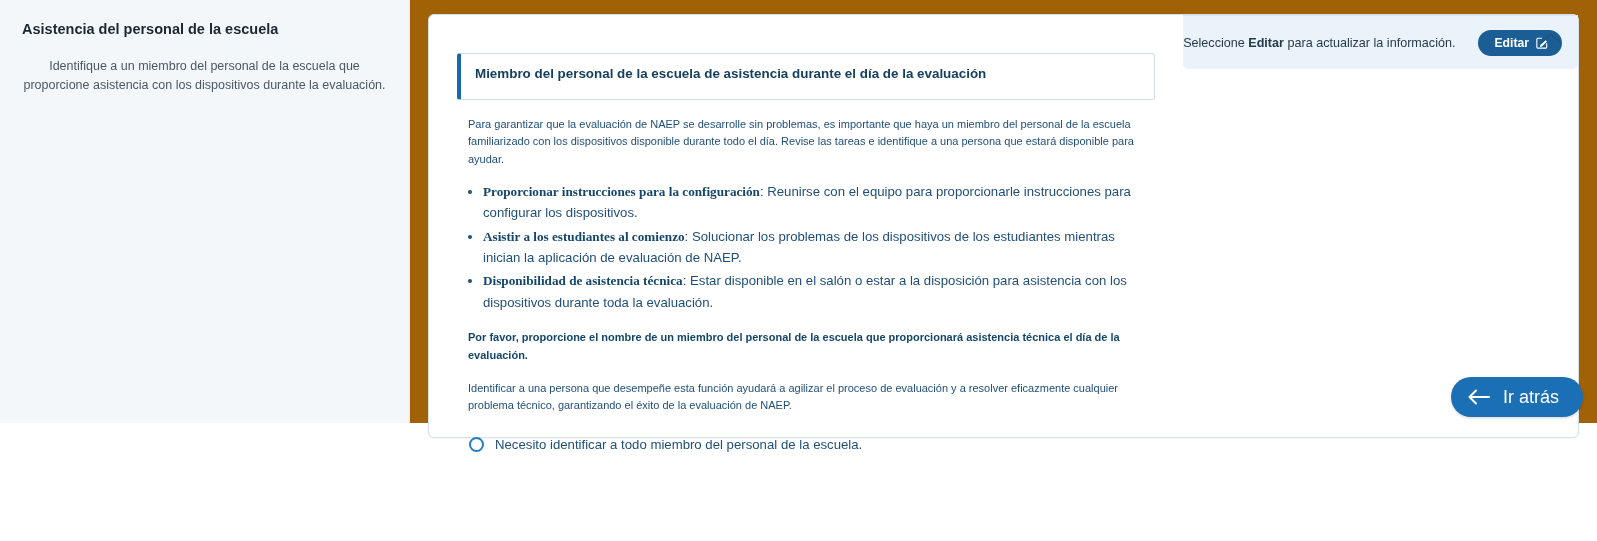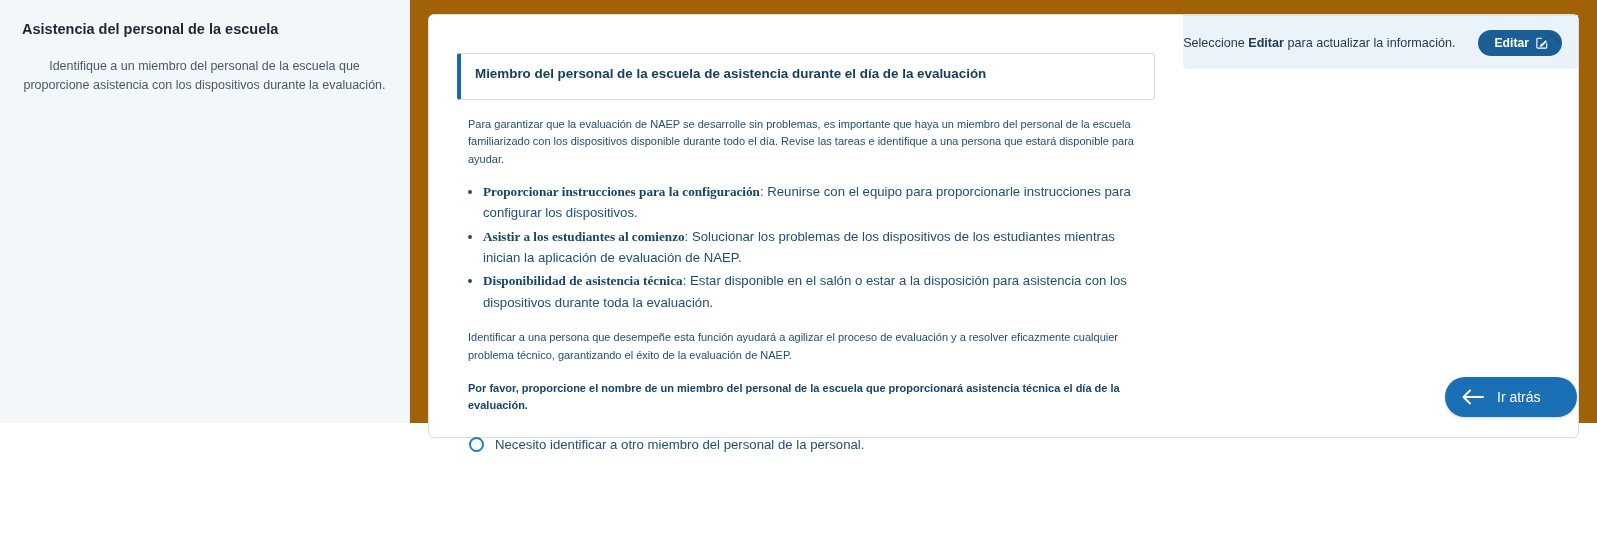--- a/index.html
+++ b/index.html
@@ -167,33 +167,33 @@
     align-items: center;
     gap: 7px;
     cursor: pointer;
     font-family: "Liberation Sans", sans-serif;
   }
   .btn-edit svg { display:block; }
 
   
   .btn-back {
     position: absolute;
-    right: 20px;
+    right: 14px;
     bottom: 6px;
     background: #1b6fb5;
     color: #ffffff;
     border: none;
     border-radius: 22px;
     height: 40px;
     min-width: 132px;
     display: inline-flex;
     align-items: center;
     gap: 13px;
     padding: 0 20px 0 17px;
-    font-size: 14px;
+    font-size: 18px;
     cursor: pointer;
     font-family: "Liberation Sans", sans-serif;
     box-shadow: 0 1px 3px rgba(0,0,0,0.18);
   }
   .btn-back svg { display:block; }
 </style>
 </head>
 <body>
 
 <div class="page">
@@ -225,27 +225,27 @@
             <b>Proporcionar instrucciones para la configuración</b><span>: Reunirse con el equipo para proporcionarle instrucciones para configurar los dispositivos.</span>
           </li>
           <li>
             <b>Asistir a los estudiantes al comienzo</b><span>: Solucionar los problemas de los dispositivos de los estudiantes mientras inician la aplicación de evaluación de NAEP.</span>
           </li>
           <li>
             <b>Disponibilidad de asistencia técnica</b><span>: Estar disponible en el salón o estar a la disposición para asistencia con los dispositivos durante toda la evaluación.</span>
           </li>
         </ul>
 
+        <p class="para bold">Por favor, proporcione el nombre de un miembro del personal de la escuela que proporcionará asistencia técnica el día de la evaluación.</p>
+
         <p class="para">Identificar a una persona que desempeñe esta función ayudará a agilizar el proceso de evaluación y a resolver eficazmente cualquier problema técnico, garantizando el éxito de la evaluación de NAEP.</p>
-
-        <p class="para bold">Por favor, proporcione el nombre de un miembro del personal de la escuela que proporcionará asistencia técnica el día de la evaluación.</p>
 
         <div class="radio-row">
           <span class="radio"></span>
-          <span class="radio-label">Necesito identificar a otro miembro del personal de la personal.</span>
+          <span class="radio-label">Necesito identificar a todo miembro del personal de la escuela.</span>
         </div>
 
       </div>
 
       <div class="card-footer">
         <span class="footer-note"><span>Seleccione </span><b>Editar</b><span> para actualizar la información.</span></span>
         <button class="btn-edit">
           <span>Editar</span>
           <span>
             <svg width="12" height="12" viewBox="0 0 14 14" fill="none" aria-hidden="true">

